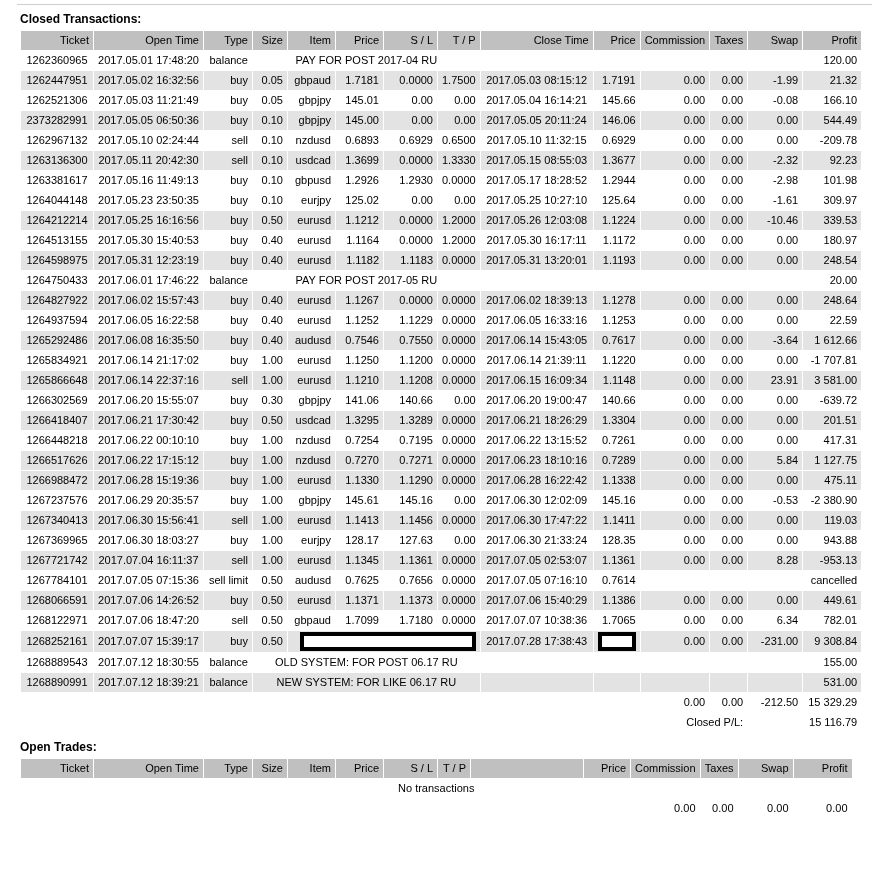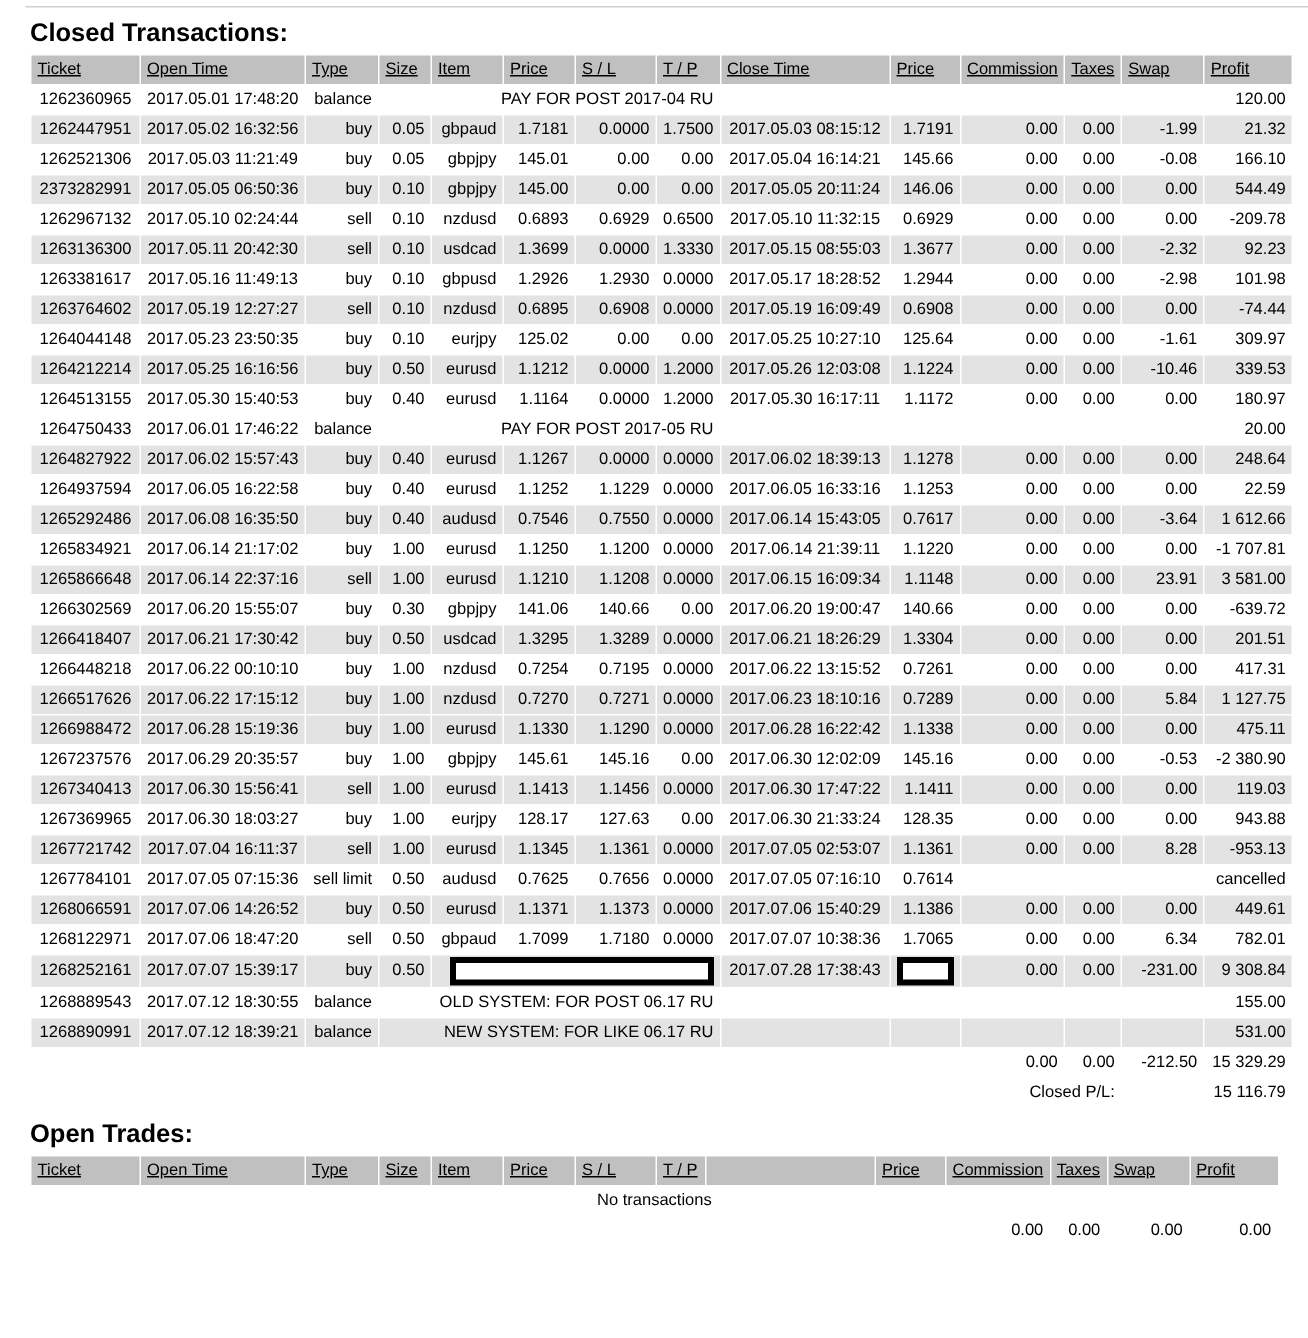--- a/index.html
+++ b/index.html
@@ -3,34 +3,34 @@
 <meta charset="utf-8">
 <style>
   html,body{margin:0;padding:0;background:#fff;}
   body{
     width:872px;height:892px;overflow:hidden;
     font-family:"Liberation Sans","DejaVu Sans",sans-serif;
     font-size:11px;color:#000;
   }
   .top-rule{height:1px;background:#cfcfcf;margin:4px 0 0 17px;}
   .content{padding:7px 0 0 20px;}
-  .section-title{font-weight:bold;font-size:17px;margin:0 0 4px 0;}
+  .section-title{font-weight:bold;font-size:12px;margin:0 0 4px 0;}
   .open-title{margin-top:7px;}
   table.stmt{border-collapse:separate;border-spacing:1px;table-layout:fixed;}
   table.stmt th, table.stmt td{
     padding:1px 4px;height:17px;line-height:17px;
     white-space:nowrap;overflow:hidden;
     font-size:11px;font-weight:normal;
   }
-  table.stmt th{background:var(--header-bg,#c0c0c0);text-align:left;text-decoration:underline;}
+  table.stmt th{background:var(--header-bg,#c0c0c0);text-align:right;}
   tr.alt td{background:var(--alt-bg,#e3e3e3);}
   tr.plain td{background:#ffffff;}
   td.c,th.c{text-align:center;}
   td.r{text-align:right;}
-  td.l{text-align:right;}
+  td.l{text-align:center;}
   tr.totals td{background:none;}
   tr.bold td{font-weight:normal;}
   td.box-cell{padding:0 2px;}
   .redact{border:4px solid var(--redact-border,#000);background:#fff;height:11px;}
   .redact.wide{margin-left:8px;}
   .redact.small{margin:0;}
 </style>
 </head>
 <body>
 
@@ -177,36 +177,20 @@
           <td class="r">1.2926</td>
           <td class="r">1.2930</td>
           <td class="r">0.0000</td>
           <td class="c">2017.05.17 18:28:52</td>
           <td class="r">1.2944</td>
           <td class="r">0.00</td>
           <td class="r">0.00</td>
           <td class="r">-2.98</td>
           <td class="r">101.98</td>
         </tr>
-        <tr class="alt">
-          <td class="c">1263764602</td>
-          <td class="c">2017.05.19 12:27:27</td>
-          <td class="r">sell</td>
-          <td class="r">0.10</td>
-          <td class="r">nzdusd</td>
-          <td class="r">0.6895</td>
-          <td class="r">0.6908</td>
-          <td class="r">0.0000</td>
-          <td class="c">2017.05.19 16:09:49</td>
-          <td class="r">0.6908</td>
-          <td class="r">0.00</td>
-          <td class="r">0.00</td>
-          <td class="r">0.00</td>
-          <td class="r">-74.44</td>
-        </tr>
         <tr class="plain">
           <td class="c">1264044148</td>
           <td class="c">2017.05.23 23:50:35</td>
           <td class="r">buy</td>
           <td class="r">0.10</td>
           <td class="r">eurjpy</td>
           <td class="r">125.02</td>
           <td class="r">0.00</td>
           <td class="r">0.00</td>
           <td class="c">2017.05.25 10:27:10</td>
@@ -240,20 +224,36 @@
           <td class="r">eurusd</td>
           <td class="r">1.1164</td>
           <td class="r">0.0000</td>
           <td class="r">1.2000</td>
           <td class="c">2017.05.30 16:17:11</td>
           <td class="r">1.1172</td>
           <td class="r">0.00</td>
           <td class="r">0.00</td>
           <td class="r">0.00</td>
           <td class="r">180.97</td>
+        </tr>
+        <tr class="alt">
+          <td class="c">1264598975</td>
+          <td class="c">2017.05.31 12:23:19</td>
+          <td class="r">buy</td>
+          <td class="r">0.40</td>
+          <td class="r">eurusd</td>
+          <td class="r">1.1182</td>
+          <td class="r">1.1183</td>
+          <td class="r">0.0000</td>
+          <td class="c">2017.05.31 13:20:01</td>
+          <td class="r">1.1193</td>
+          <td class="r">0.00</td>
+          <td class="r">0.00</td>
+          <td class="r">0.00</td>
+          <td class="r">248.54</td>
         </tr>
         <tr class="plain">
           <td class="c">1264750433</td>
           <td class="c">2017.06.01 17:46:22</td>
           <td class="r">balance</td>
           <td class="l" colspan="5">PAY FOR POST 2017-05 RU</td>
           <td></td>
           <td></td>
           <td></td>
           <td></td>

